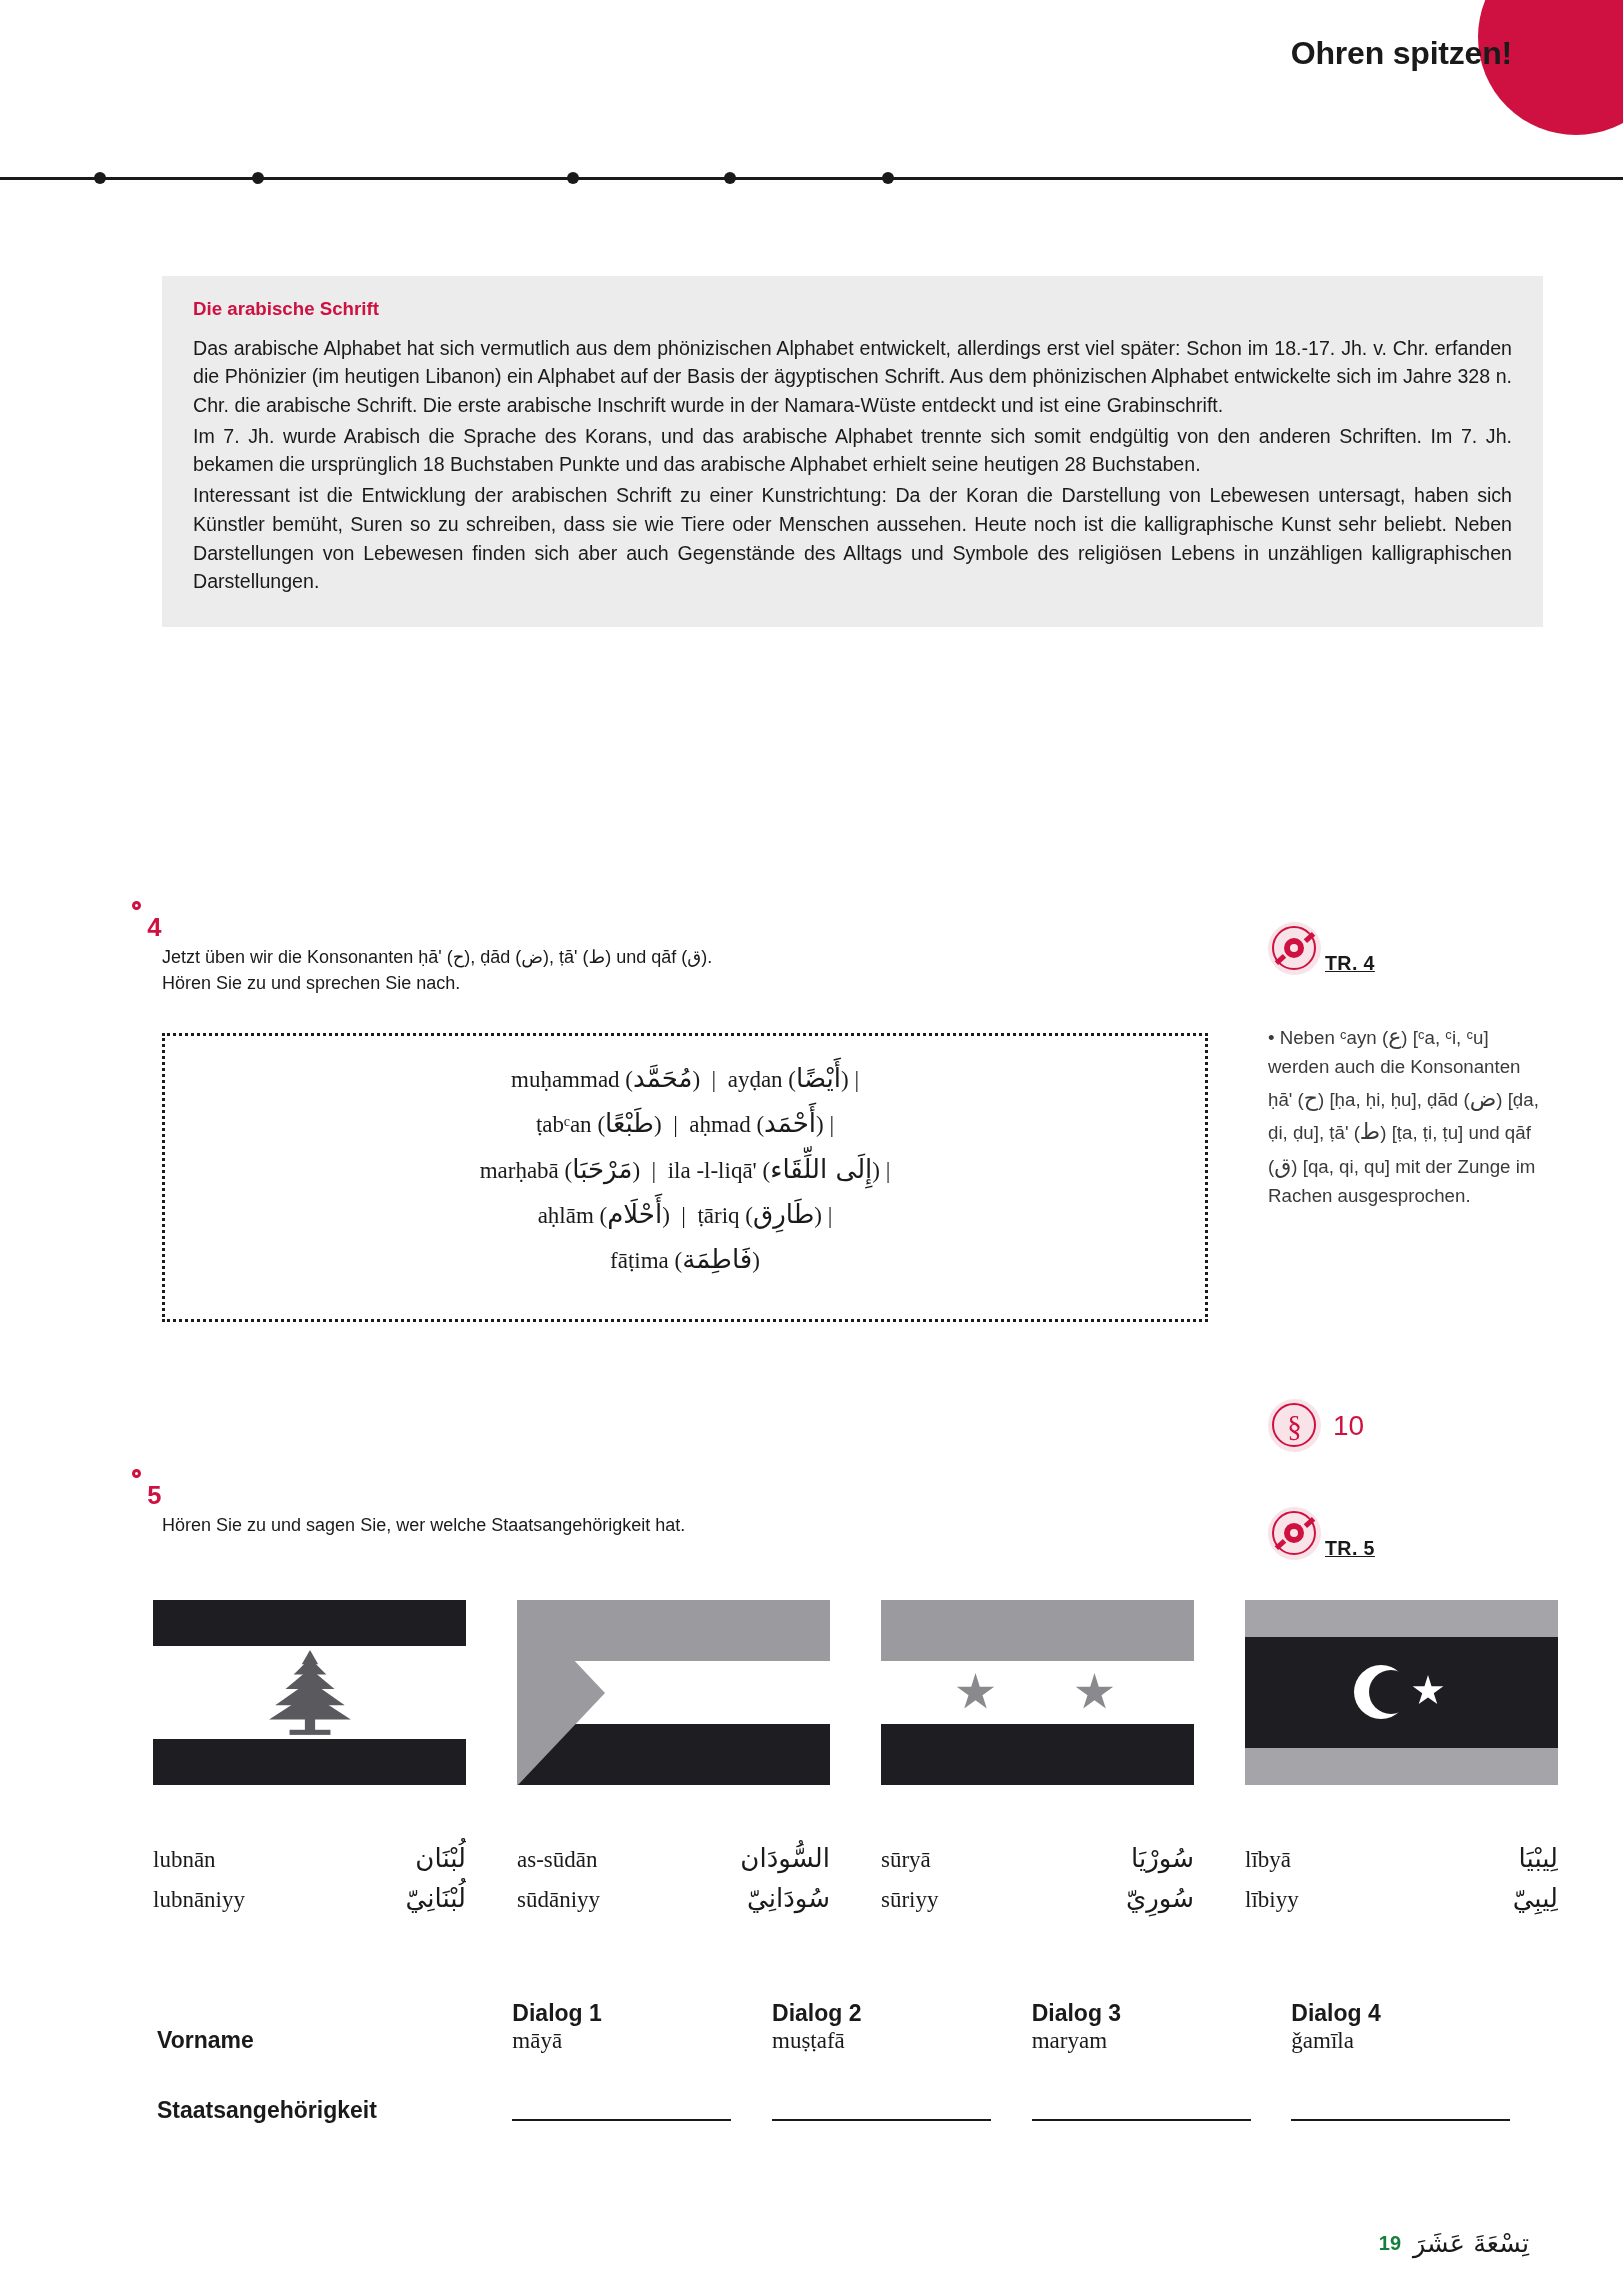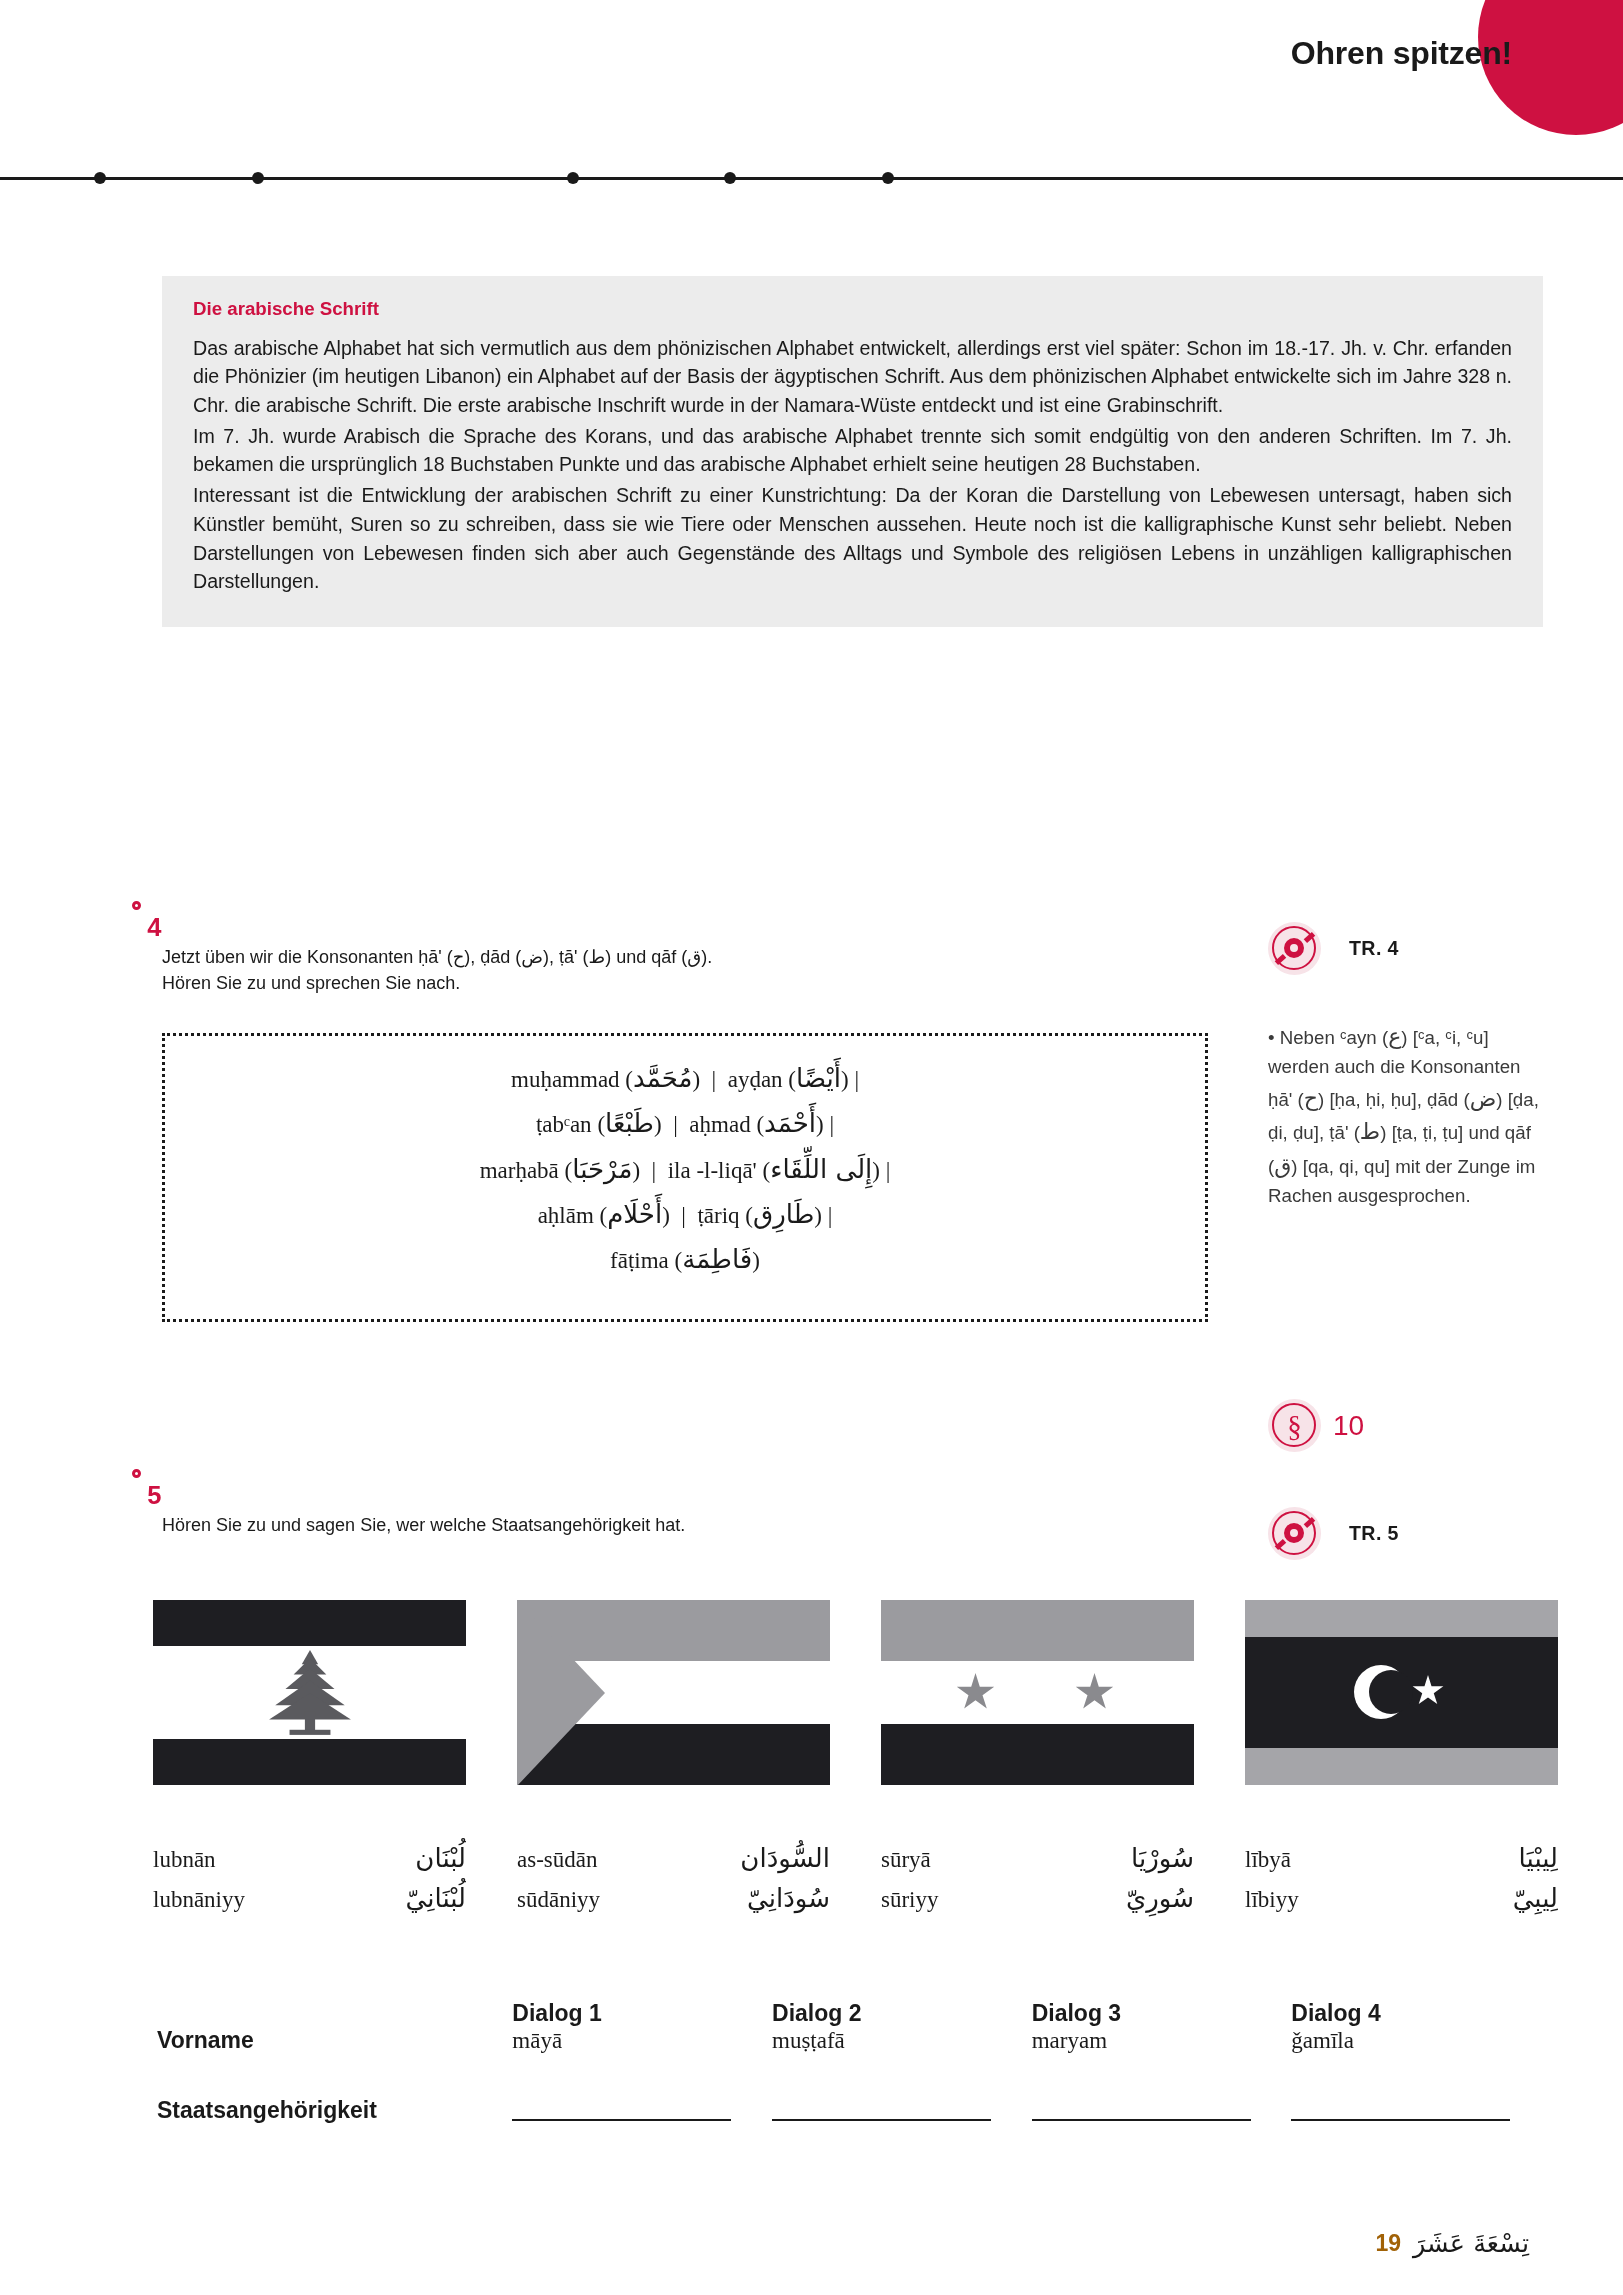--- a/index.html
+++ b/index.html
@@ -132,22 +132,23 @@
     font-family: "DejaVu Sans", sans-serif;
     font-size: 26px;
     direction: rtl;
     unicode-bidi: isolate;
   }
 
   
   .tr-badge {
     position: absolute;
     display: flex;
-    align-items: center;
-    gap: 28px;
+    align-items: flex-end;
+    gap: 4px;
+    text-decoration: underline;
   }
   .cd-icon {
     width: 53px;
     height: 53px;
     border-radius: 50%;
     background: #f7e3e8;
     position: relative;
     flex: 0 0 auto;
   }
   .cd-icon .ring {
@@ -394,23 +395,23 @@
   
   .page-footer {
     position: absolute;
     right: 94px;
     bottom: 37px;
     display: flex;
     align-items: center;
     gap: 12px;
   }
   .page-num {
-    font-size: 23px;
+    font-size: 20px;
     font-weight: bold;
-    color: #a16207;
+    color: #15803d;
   }
   .page-arabic {
     font-family: "DejaVu Sans", sans-serif;
     font-size: 25.5px;
     direction: rtl;
     unicode-bidi: isolate;
     color: #1a1a1a;
   }
 </style>
 </head>

